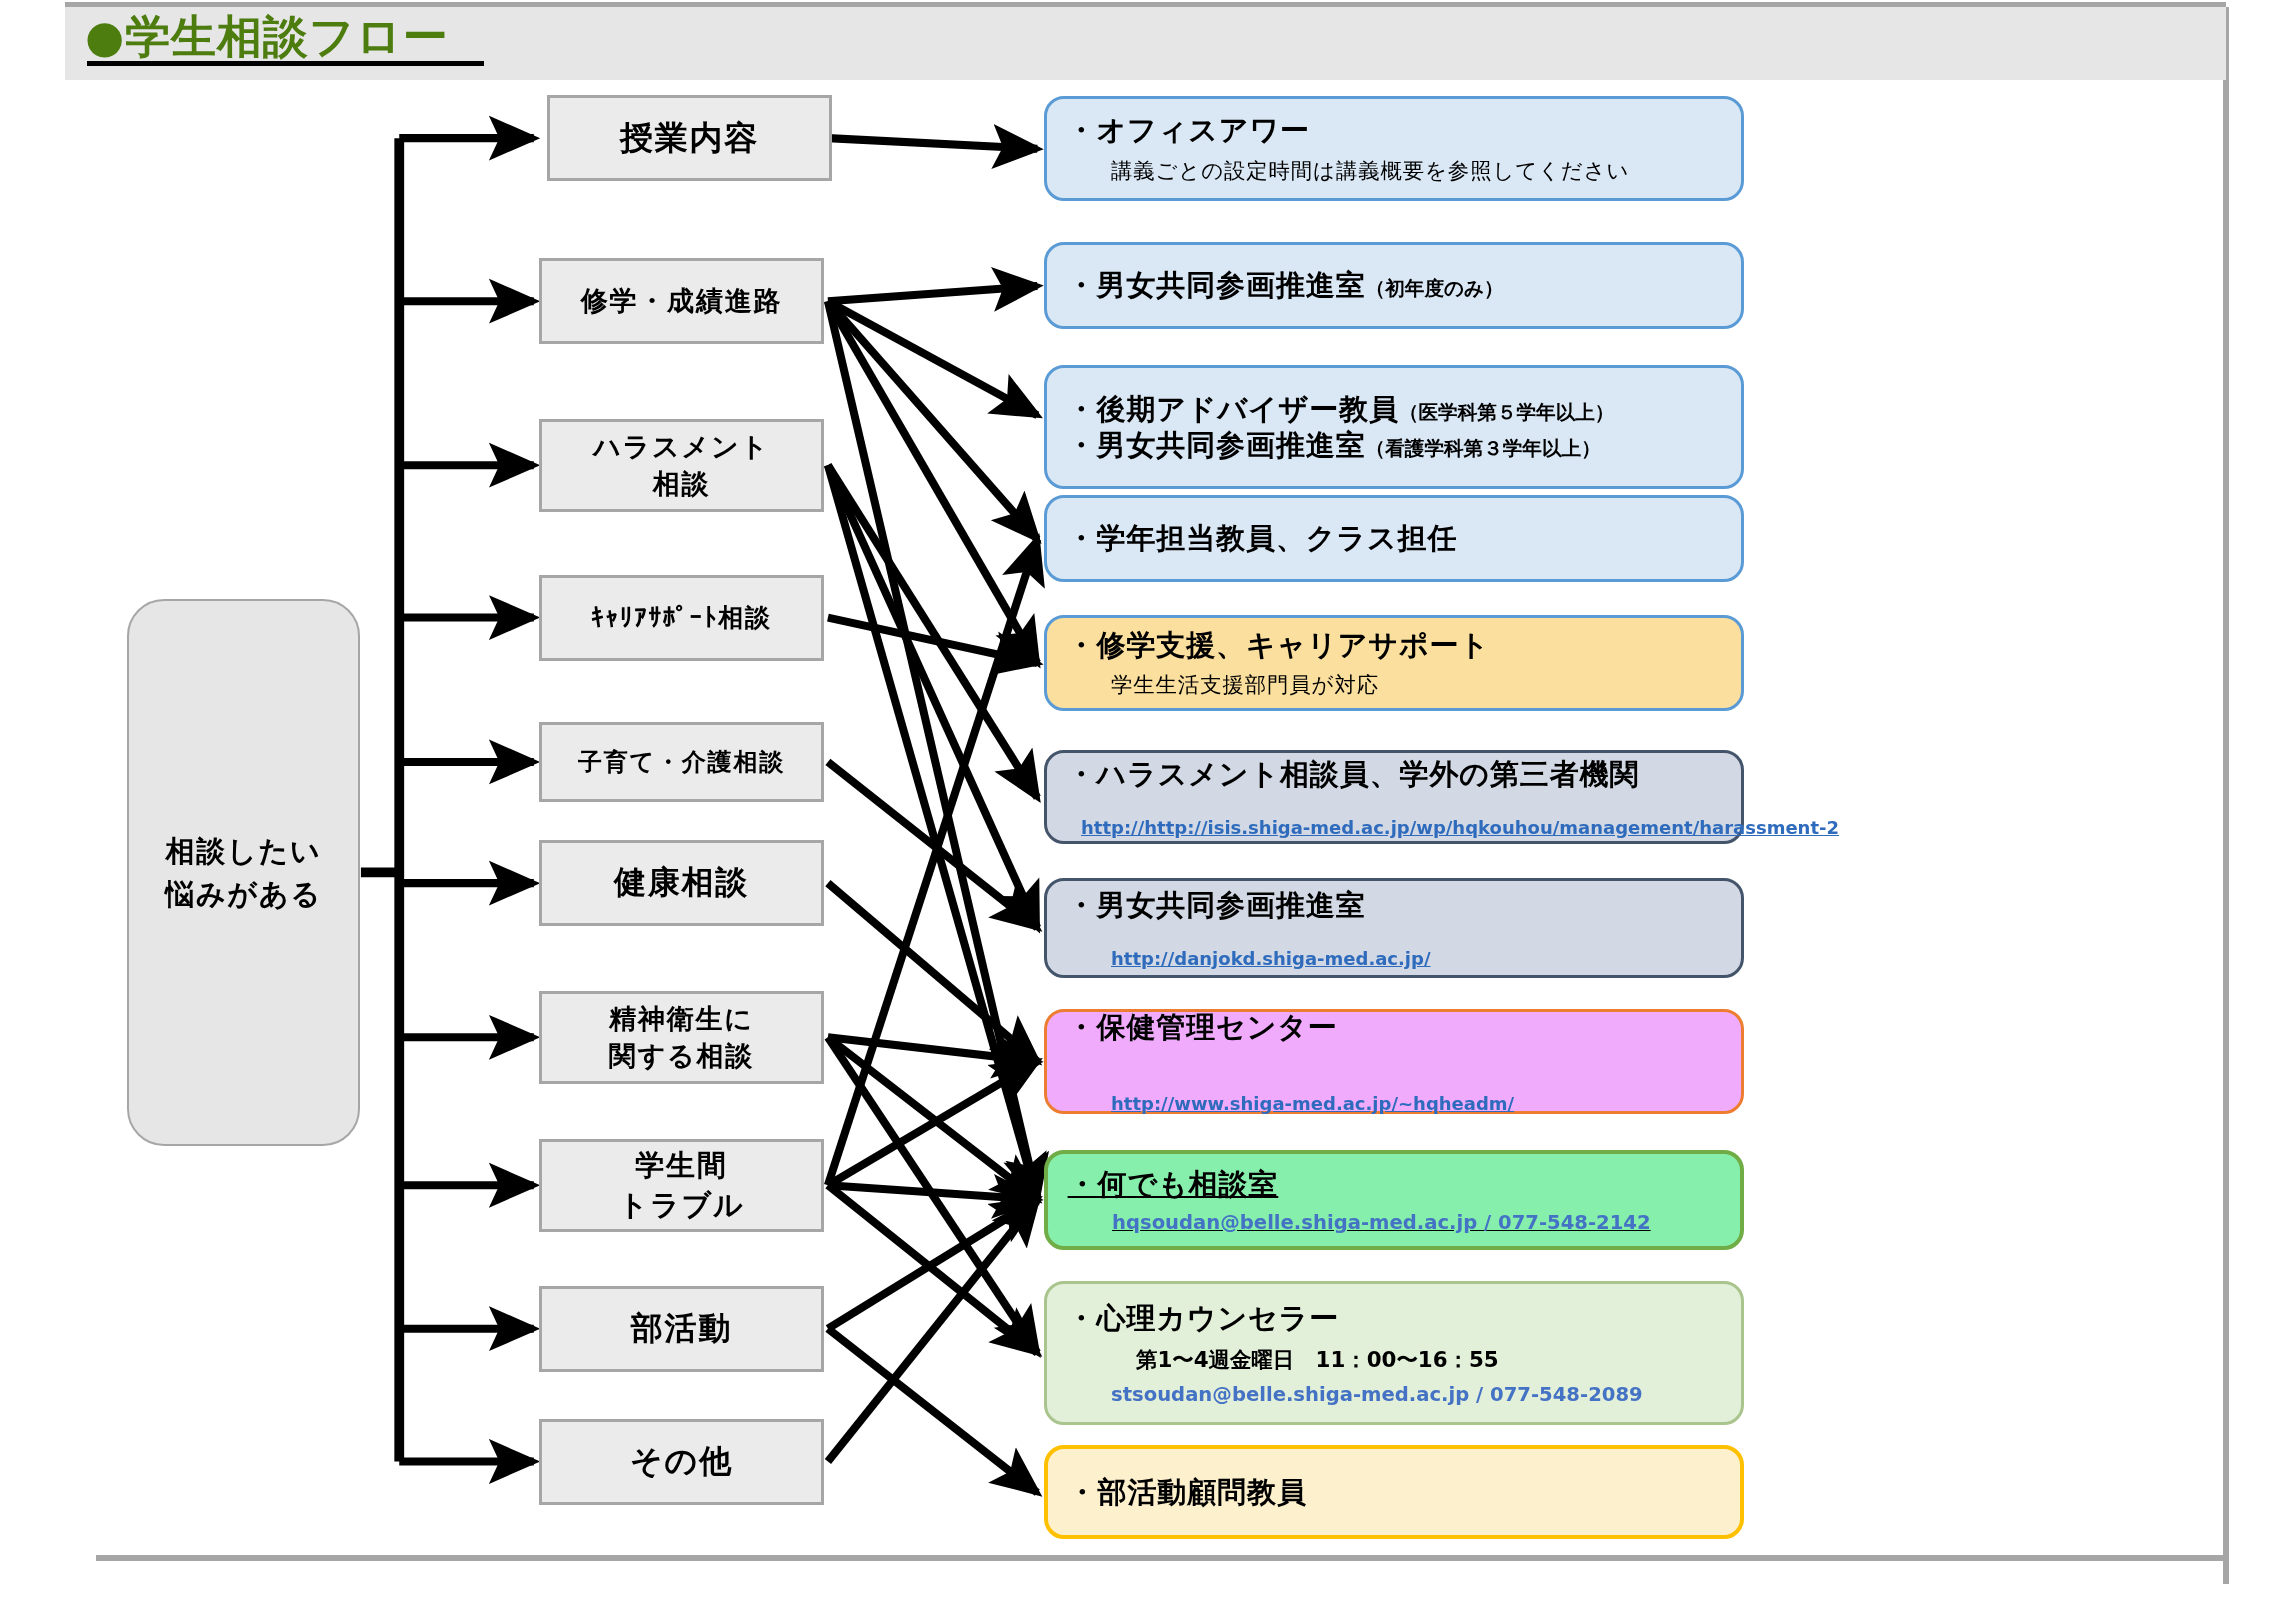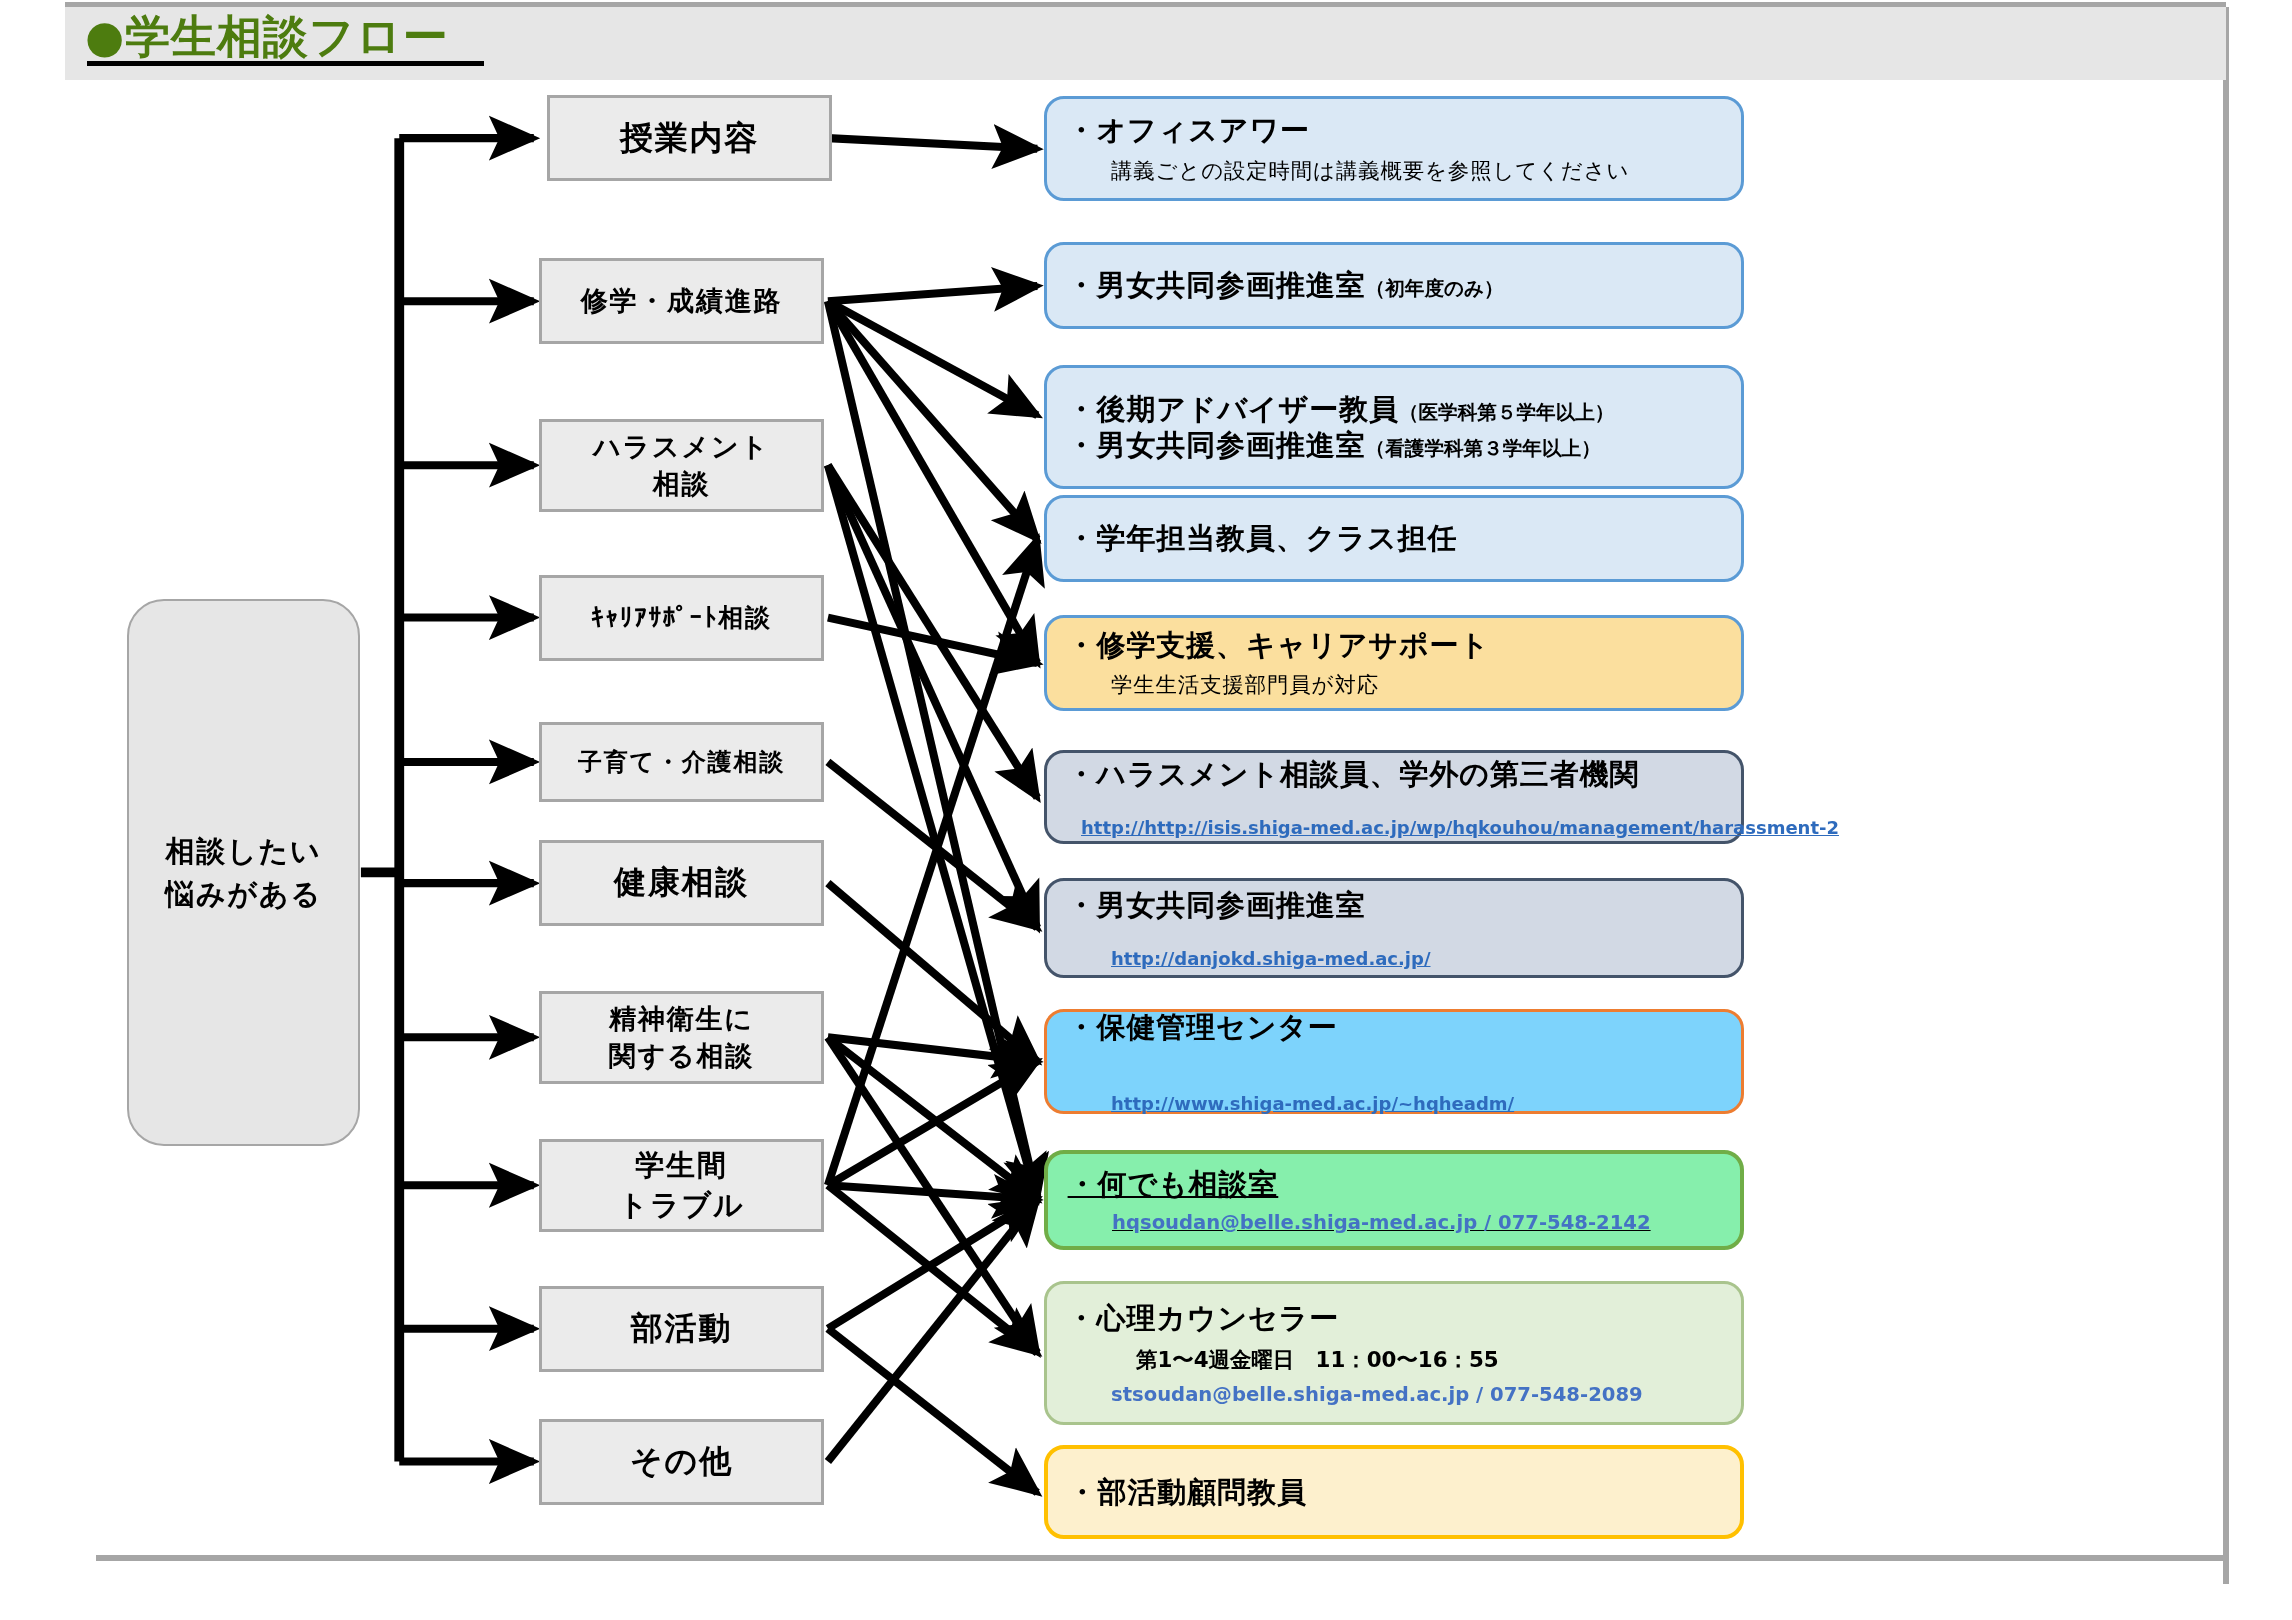--- a/index.html
+++ b/index.html
@@ -216,21 +216,21 @@
         <div class="out-sub">学生生活支援部門員が対応</div>
       </div>
       <div class="out-box" style="left: 1044px; top: 750px; width: 700px; height: 94px; background: rgb(210, 217, 228); border: 3.6px solid rgb(68, 84, 106);">
         <div class="out-title"><span>・ハラスメント相談員、学外の第三者機関</span></div>
         <div class="out-link tight">http://http://isis.shiga-med.ac.jp/wp/hqkouhou/management/harassment-2</div>
       </div>
       <div class="out-box" style="left: 1044px; top: 878px; width: 700px; height: 100px; background: rgb(210, 217, 228); border: 3.6px solid rgb(68, 84, 106);">
         <div class="out-title"><span>・男女共同参画推進室</span></div>
         <div class="out-link">http://danjokd.shiga-med.ac.jp/</div>
       </div>
-      <div class="out-box" style="left: 1044px; top: 1009px; width: 700px; height: 105px; background: #7dd3fc; border: 3.6px solid rgb(237, 125, 49); gap: 22px;">
+      <div class="out-box" style="left: 1044px; top: 1009px; width: 700px; height: 105px; background: #f0abfc; border: 3.6px solid rgb(237, 125, 49); gap: 22px;">
         <div class="out-title"><span>・保健管理センター</span></div>
         <div class="out-link">http://www.shiga-med.ac.jp/~hqheadm/</div>
       </div>
       <div class="out-box" style="left: 1044px; top: 1150px; width: 700px; height: 100px; background: #86efac; border: 4.5px solid rgb(112, 173, 71); text-decoration: underline;">
         <div class="out-title"><span>・何でも相談室</span></div>
         <div class="out-contact">hqsoudan@belle.shiga-med.ac.jp / 077-548-2142</div>
       </div>
       <div class="out-box" style="left: 1044px; top: 1281px; width: 700px; height: 144px; background: rgb(226, 239, 217); border: 3.6px solid rgb(169, 196, 141);">
         <div class="out-title"><span>・心理カウンセラー</span></div>
         <div class="out-when">第1〜4週金曜日　11：00〜16：55</div>

